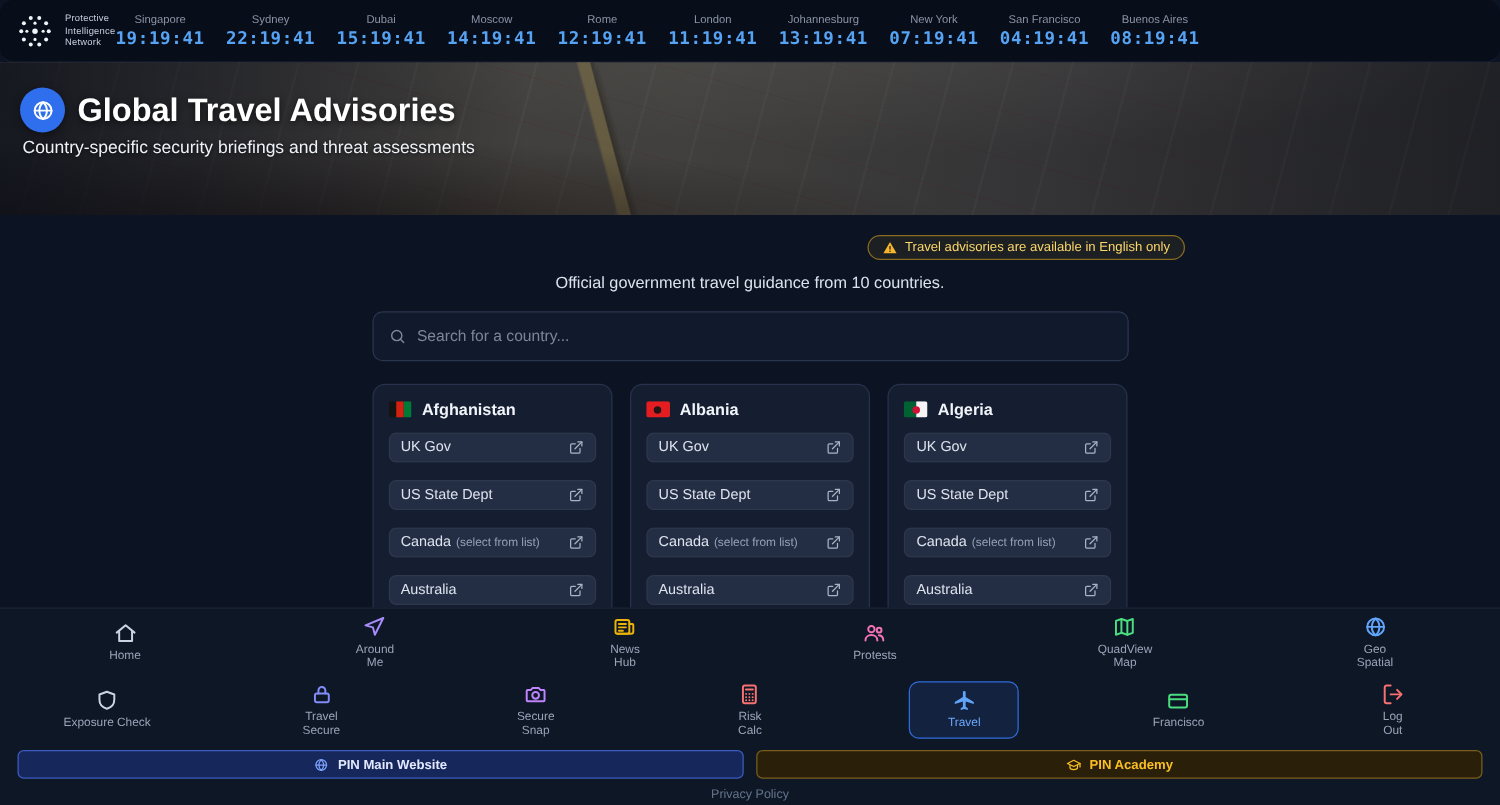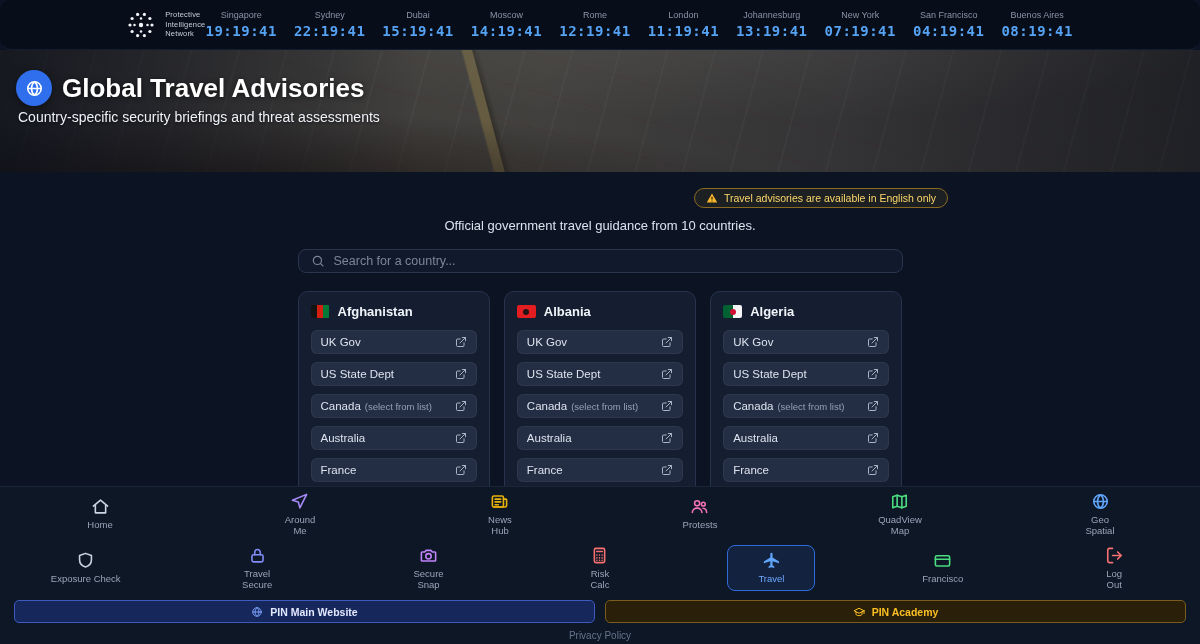--- a/index.html
+++ b/index.html
@@ -8,21 +8,21 @@
     font-family:"Liberation Sans", sans-serif;
     background:#0c1423; color:#e2e8f0; position:relative;
   }
   .icon { display:inline-flex; align-items:center; justify-content:center; }
   .icon svg { width:100%; height:100%; }
   .w12{ width:12px; height:12px; } .w14{ width:14px; height:14px; }
   .w18{ width:19px; height:19px; }
 
   
   .topbar{ height:50px; background:#070d19; display:flex; align-items:center;
-    justify-content:center; padding:0 12px; border-bottom:1px solid #141d30;border-radius:11px; }
+    justify-content:flex-start; padding:0 12px; border-bottom:1px solid #141d30;border-radius:11px; }
   .brand{ display:flex; align-items:center; gap:8px; }
   .brand-logo{ width:32px; height:32px; color:#f1f5f9; }
   .brand-text div{ font-size:7.5px; line-height:1.3; color:#c7cfdd; letter-spacing:.2px; }
   .clocks{ display:flex; align-items:flex-start; gap:17px; padding-right:2px; }
   .clock{ text-align:center; white-space:nowrap; }
   .clock-city{ font-size:9px; color:#8a93a6; margin-bottom:3px; }
   .clock-time{ font-family:"DejaVu Sans Mono", monospace; font-weight:bold;
     font-size:14px; color:#56a3f4; letter-spacing:.5px; }
 
   
@@ -45,40 +45,40 @@
   .hero-sub{ margin-top:3px; margin-left:2px; font-size:14px; color:#eef2f8; text-shadow:0 1px 3px rgba(0,0,0,.6); }
 
   
   .content{ padding-top:16px; }
   .notice-row{ position:relative; height:21px; }
   .notice{ position:absolute; left:694px; top:0; display:inline-flex; align-items:center; gap:6px;
     border:1px solid #8a6a21; background:rgba(160,120,30,.12); color:#fbd66a;
     border-radius:999px; padding:3px 11px; font-size:10.5px; }
   .notice .icon{ color:#f5b62e; }
   .intro{ text-align:center; font-size:13px; color:#dbe2ee; margin:9px 0 16px; }
-  .searchbar{ width:605px; height:24px; margin:0 auto 18px; background:#111a2c;
+  .searchbar{ width:605px; height:40px; margin:0 auto 18px; background:#111a2c;
     border:1px solid #2a3550; border-radius:8px; display:flex; align-items:center;
     gap:9px; padding:0 12px; }
   .searchbar .icon{ color:#7d8698; }
   .searchbar input{ flex:1; background:transparent; border:none; outline:none;
     color:#cbd5e1; font-size:12.5px; font-family:"Liberation Sans", sans-serif; }
   .searchbar input::placeholder{ color:#7d8698; }
 
   .cards{ width:605px; margin:0 auto; display:flex; gap:14px; }
   .card{ flex:1; background:#151e31; border:1px solid #27324c; border-radius:10px;
     padding:12px; height:240px; }
   .card-head{ display:flex; align-items:center; gap:8px; margin-bottom:11px; }
   .flag{ width:19px; height:13px; border-radius:2px; overflow:hidden; display:flex; position:relative; flex:none; }
   .flag i{ flex:1; }
   .flag-dot{ position:absolute; left:50%; top:50%; width:6px; height:6px; border-radius:50%;
     transform:translate(-50%,-50%); }
   .card-title{ font-size:13px; font-weight:bold; color:#f1f5f9; }
   .src-btn{ width:100%; display:flex; align-items:center; justify-content:space-between;
     background:#232e44; border:1px solid rgba(255,255,255,.05); border-radius:6px;
-    padding:5px 9px; margin-bottom:8px; color:#dde3ee; font-size:11.5px;
+    padding:5px 9px; margin-bottom:14px; color:#dde3ee; font-size:11.5px;
     font-family:"Liberation Sans", sans-serif; cursor:pointer; text-align:left; }
   .src-note{ font-size:9.5px; color:#94a0b6; margin-left:4px; }
   .src-btn .icon{ color:#aab3c5; flex:none; }
 
   
   .bottom-nav{ position:absolute; left:0; right:0; bottom:0; background:#0e1726;
     border-top:1px solid #1b2538; z-index:5; padding-bottom:3px; }
   .nav-row{ display:flex; height:54px; }
   .nav-cell{ flex:1; display:flex; align-items:center; justify-content:center; cursor:pointer; }
   .nav-inner{ display:flex; flex-direction:column; align-items:center; gap:3px;

